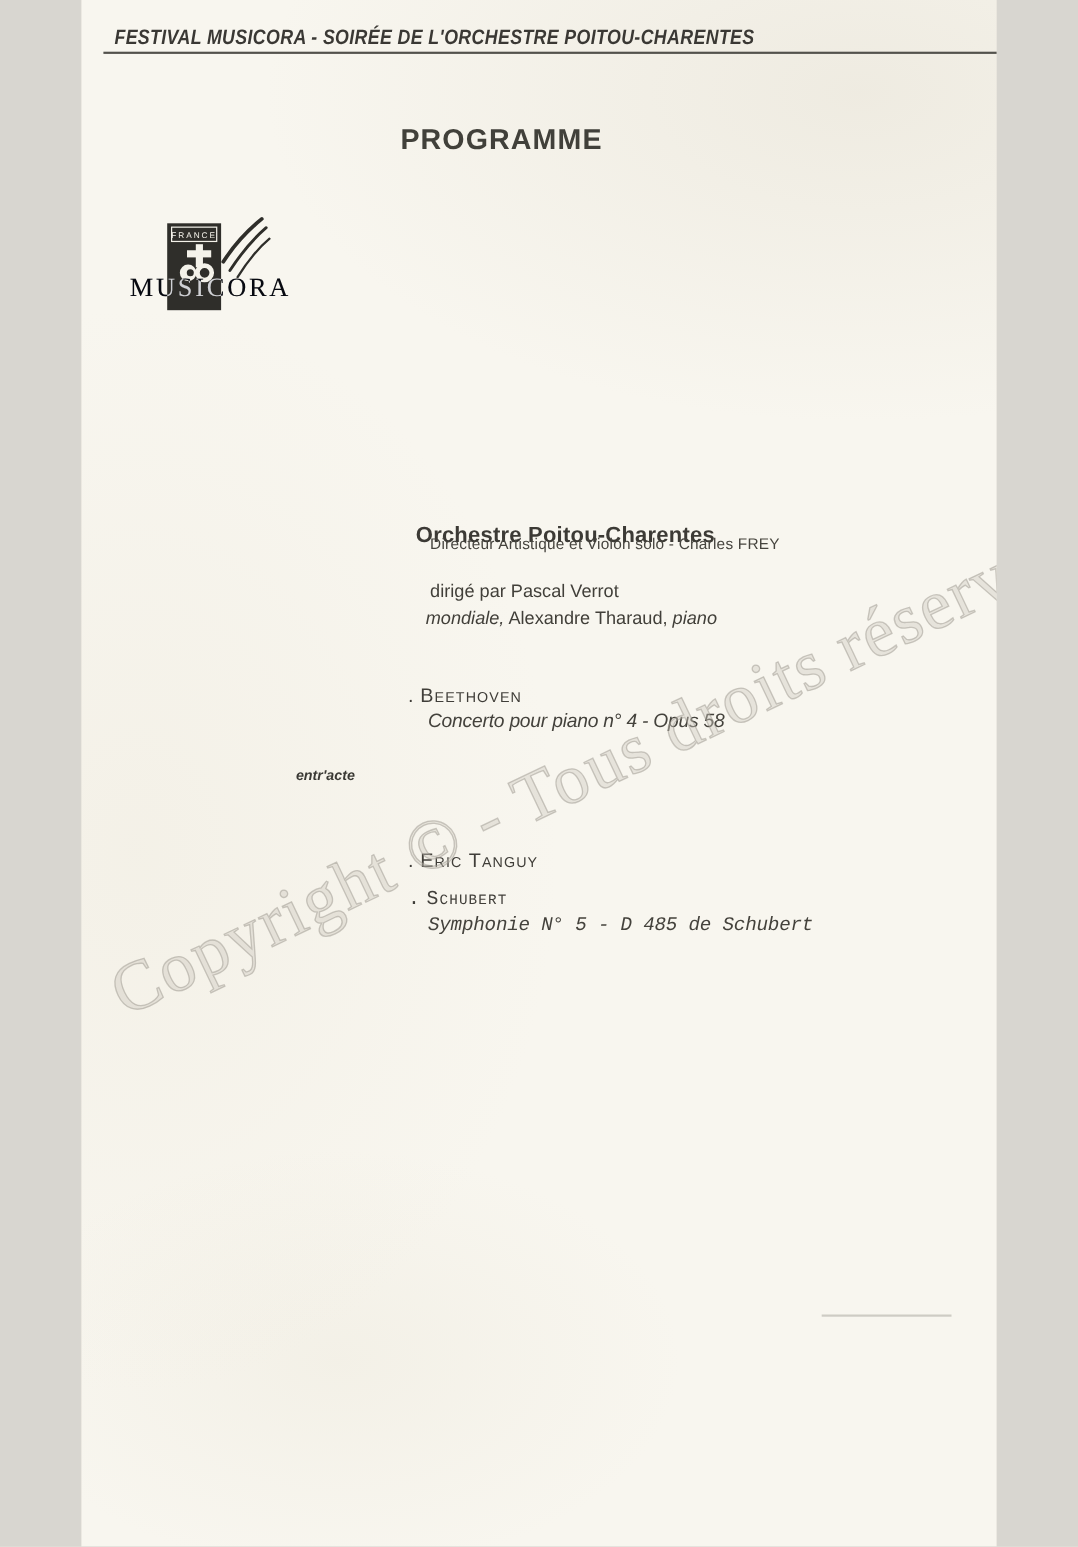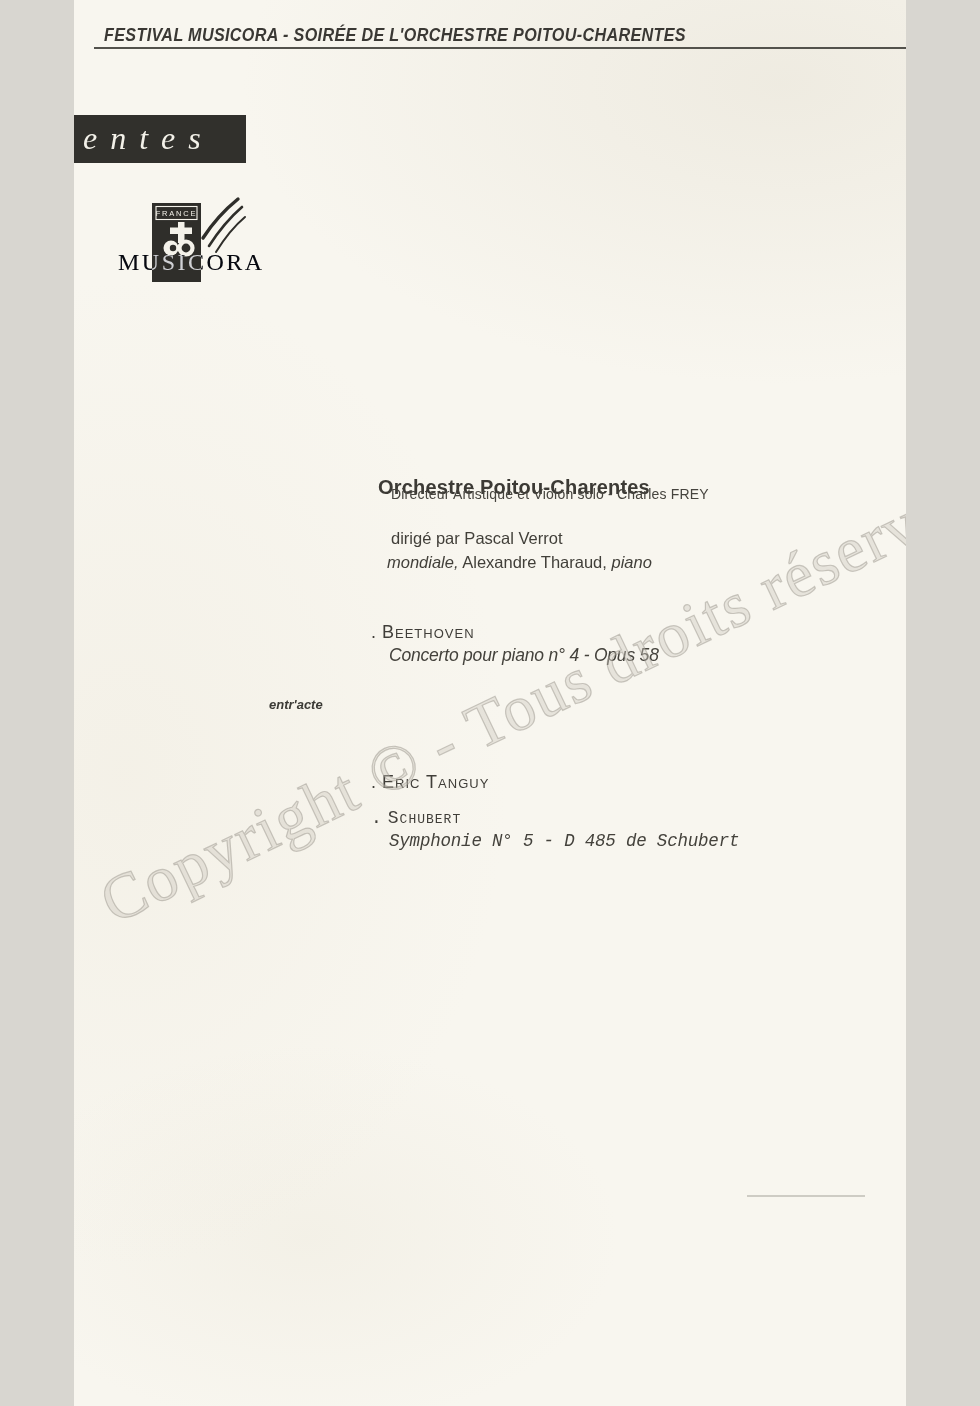--- a/index.html
+++ b/index.html
@@ -124,23 +124,20 @@
   }
 </style>
 </head>
 <body>
 
 <div class="page">
 
   <div class="header-title">FESTIVAL MUSICORA - SOIRÉE DE L'ORCHESTRE POITOU-CHARENTES</div>
   <div class="header-rule"></div>
 
-  <div class="banner">
-    <span class="banner-text">entes</span>
-  </div>
 
   <svg class="logo-svg" viewBox="0 0 130 100" aria-hidden="true">
 
     <rect x="33" y="7" width="49" height="79" fill="#2f2e2a"></rect>
 
     <rect x="37" y="10.5" width="41" height="13" fill="none" stroke="#f4f2ea" stroke-width="1.1"></rect>
     <text x="57.5" y="20" text-anchor="middle" font-family="Liberation Sans, sans-serif" font-size="7.5" letter-spacing="1.8" fill="#f4f2ea">FRANCE</text>
 
     <g>
       <rect x="59" y="26" width="6.5" height="21" fill="#f4f2ea"></rect>
@@ -151,20 +148,21 @@
     </g>
 
     <g fill="none" stroke="#2f2e2a" stroke-linecap="round">
       <path d="M119 3 C 103 16, 93 28, 84 42" stroke-width="3.4"></path>
       <path d="M123 11 C 108 24, 99 36, 90 50" stroke-width="2.6"></path>
       <path d="M126 21 C 113 32, 105 43, 97 56" stroke-width="2"></path>
     </g>
   </svg>
   <div class="logo-musique">MUSICORA</div>
 
+  <div class="program-heading">PROGRAMME</div>
 
   <div class="orchestra-name">Orchestre Poitou-Charentes</div>
   <div class="director-line">Directeur Artistique et Violon solo - Charles FREY</div>
   <div class="conductor-line">dirigé par Pascal Verrot</div>
   <div class="soloist-line">
     <span class="it">mondiale,</span>
     <span>Alexandre Tharaud,</span>
     <span class="it">piano</span>
   </div>
 

